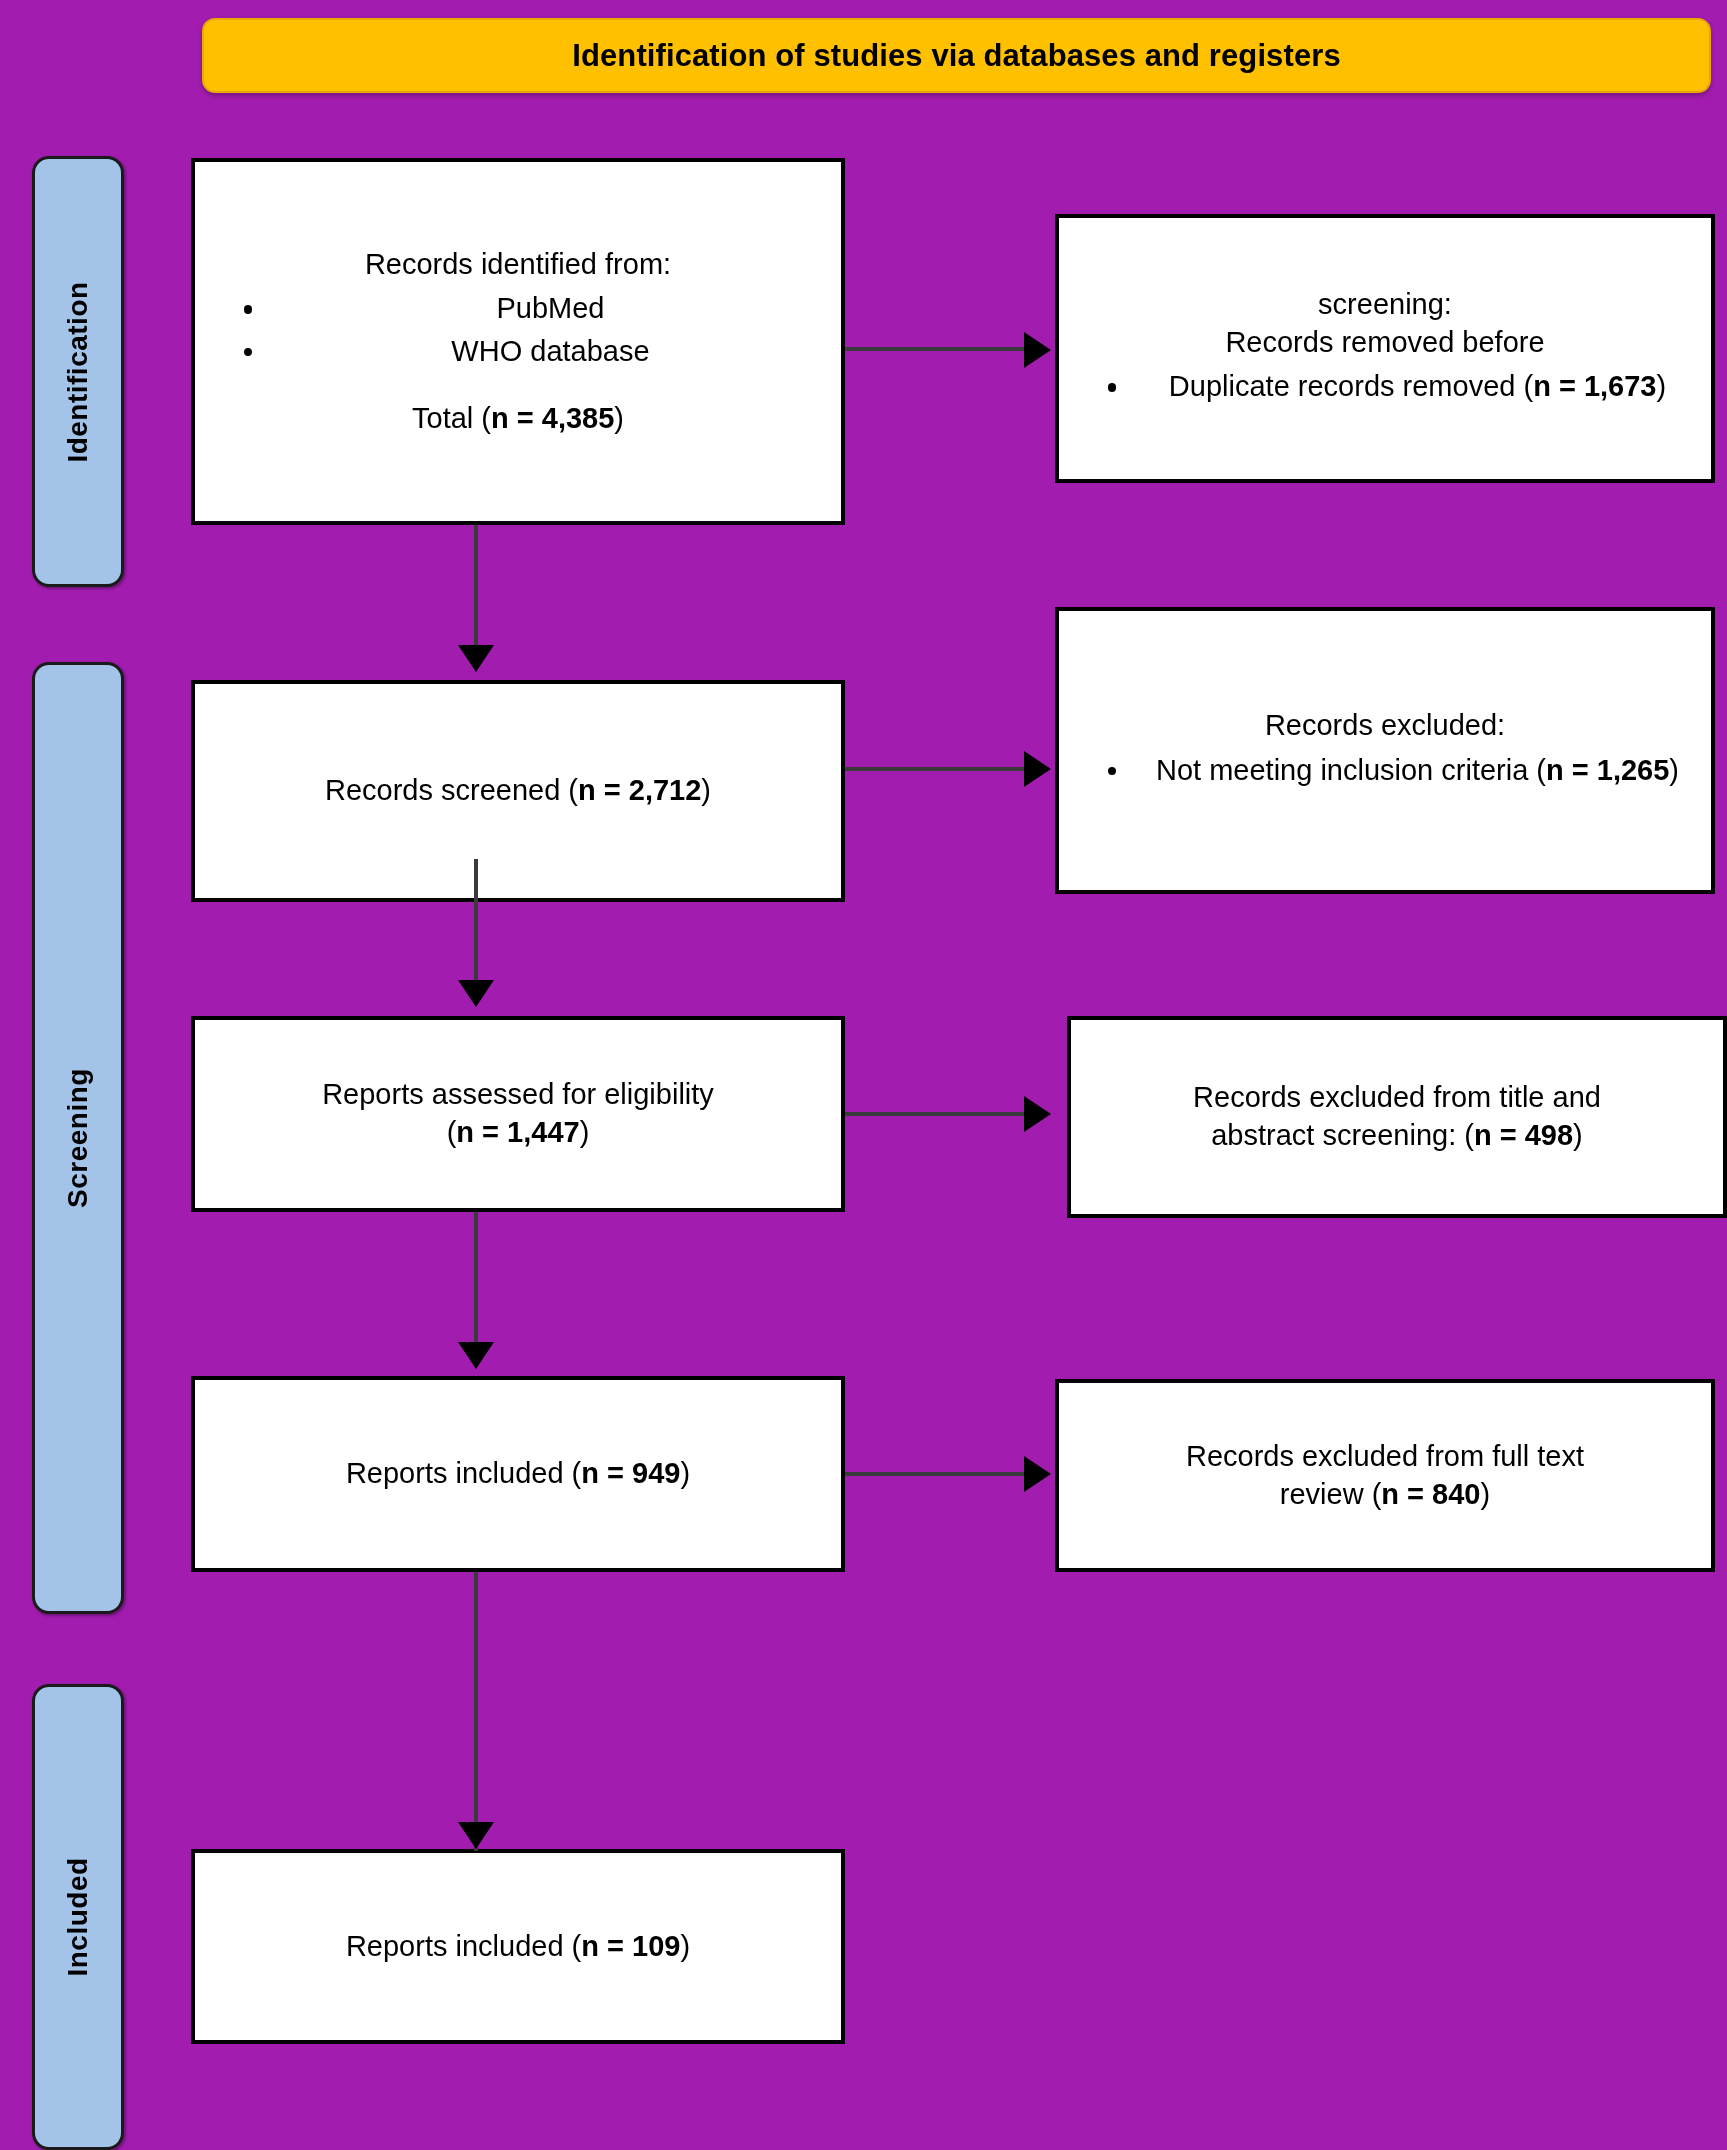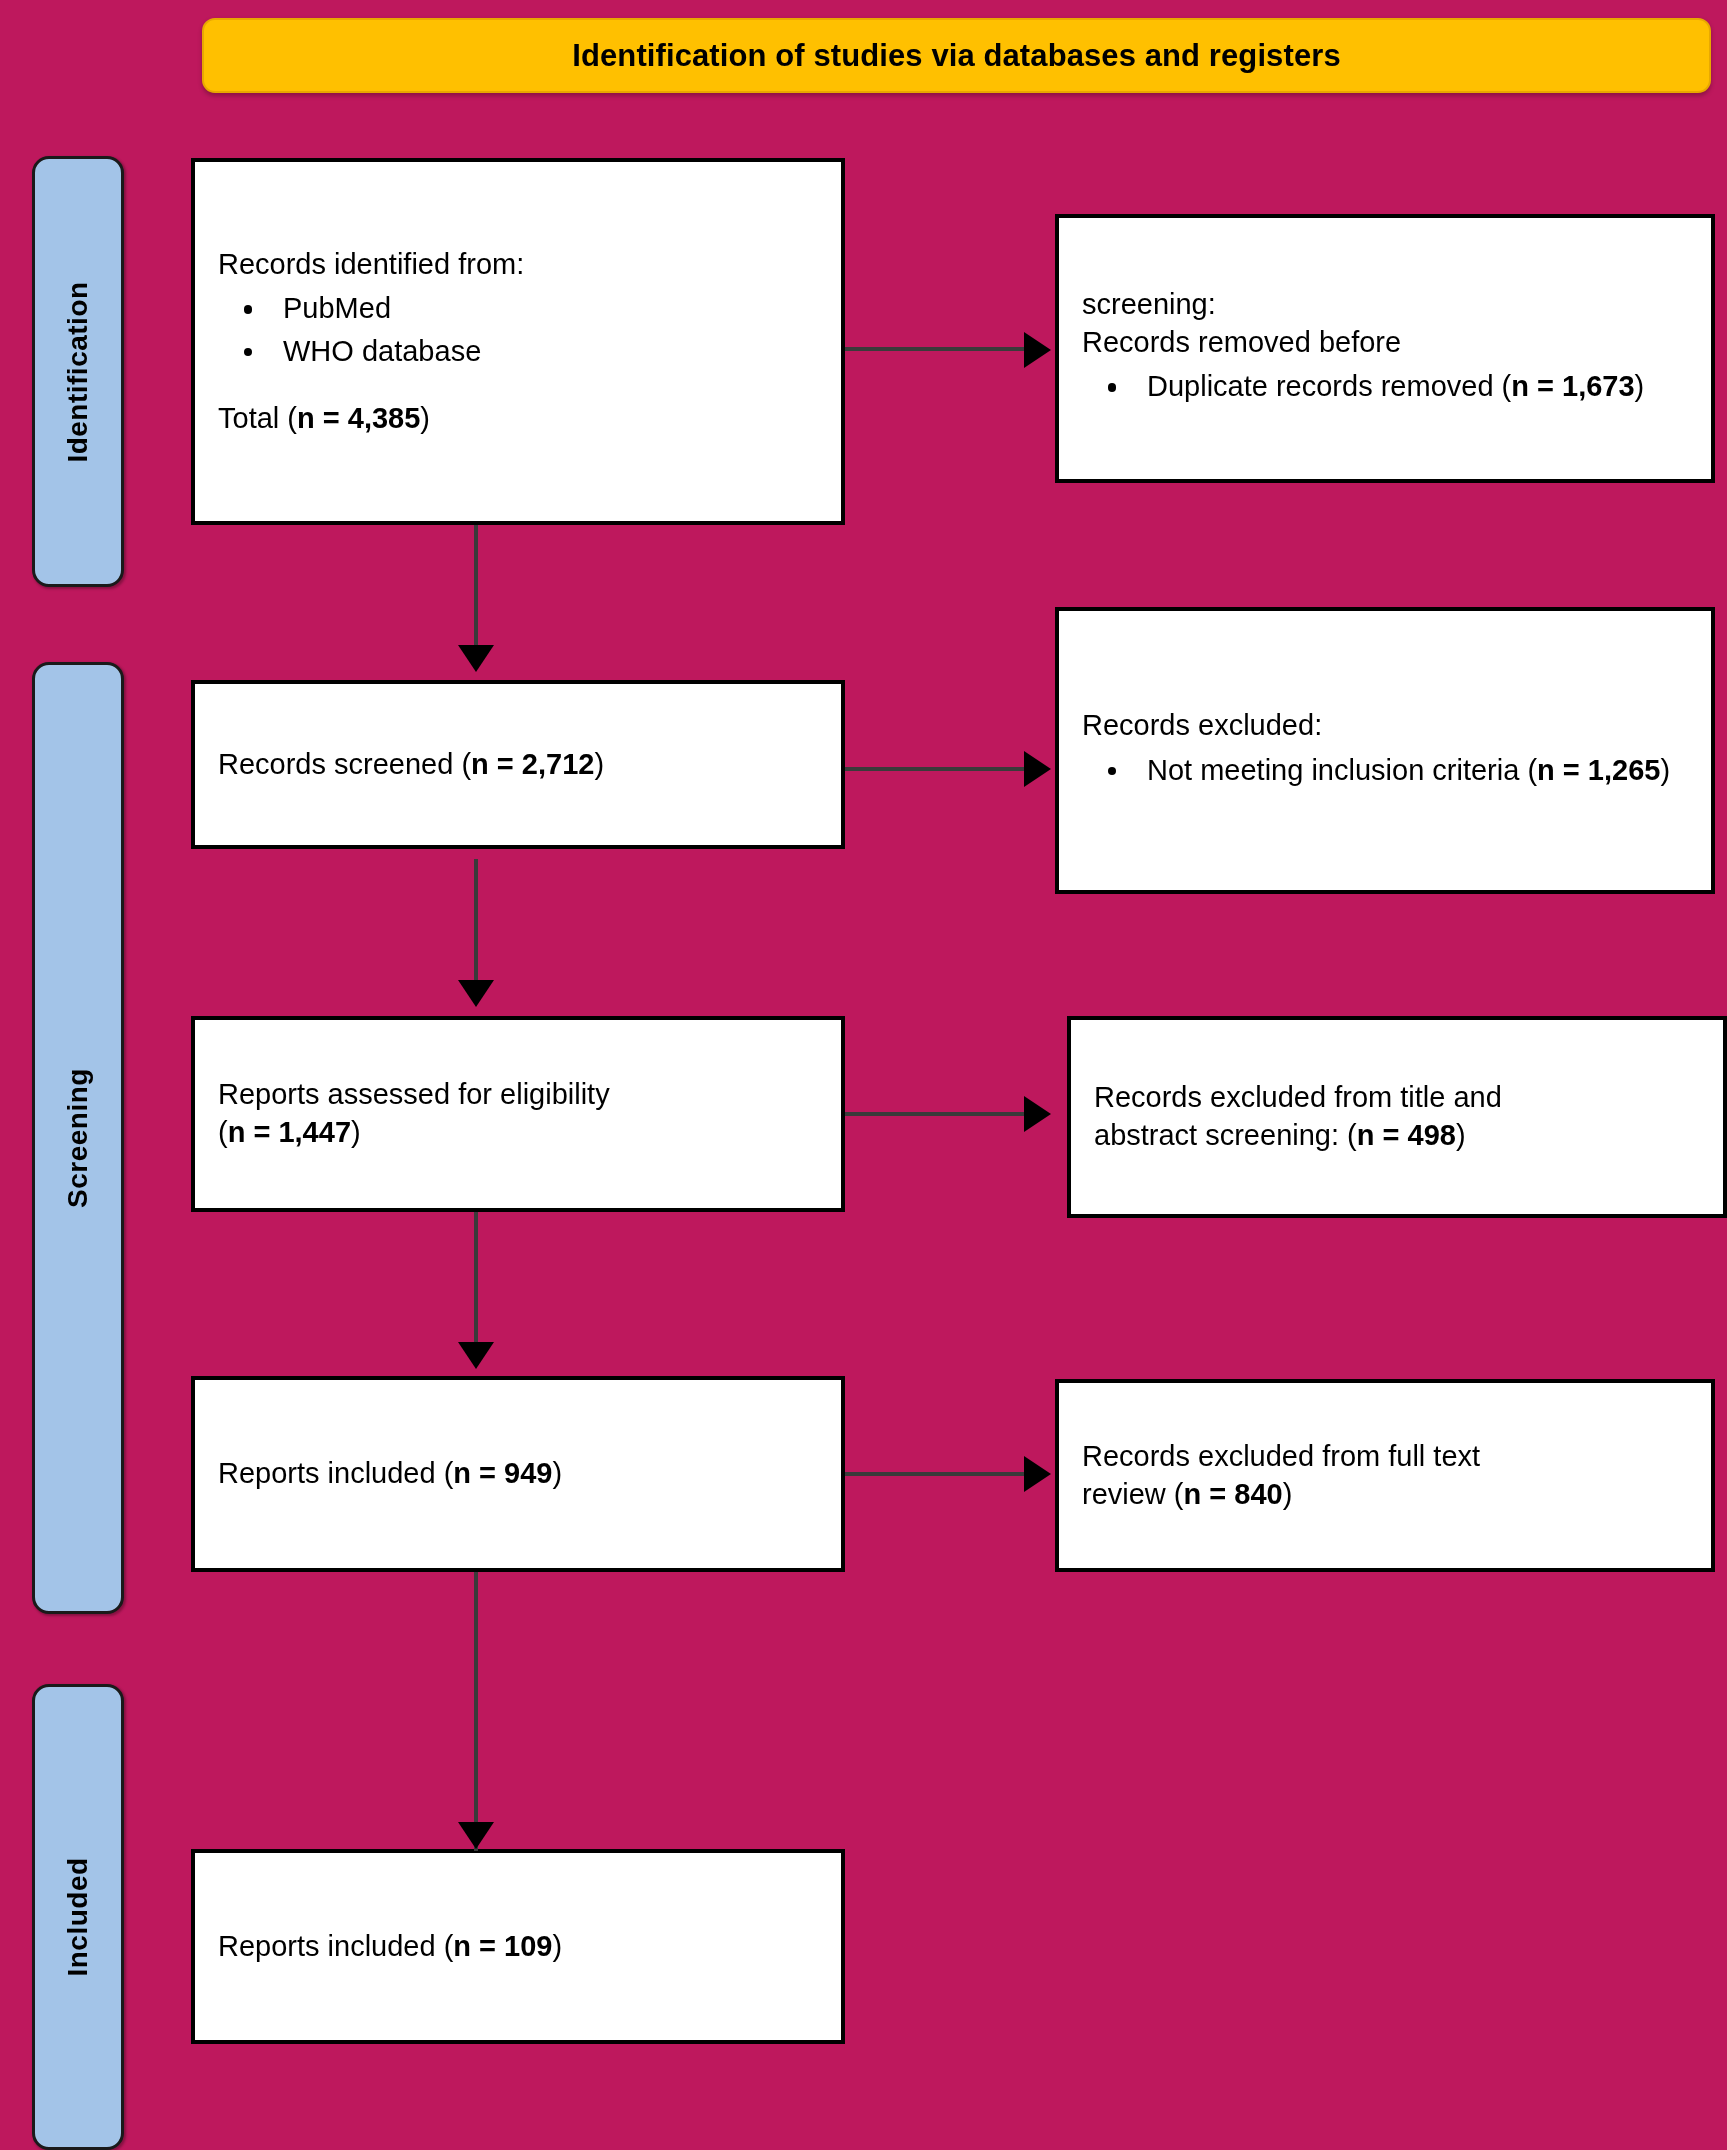--- a/index.html
+++ b/index.html
@@ -7,22 +7,23 @@
     padding: 0;
     background: #ffffff;
   }
   body {
     font-family: "Liberation Sans", sans-serif;
   }
   #prisma-root {
     position: relative;
     width: 1728px;
     height: 2151px;
-    background: #be185d;
+    background: #a21caf;
     overflow: hidden;
+    text-align: center;
   }
 
   
   .banner {
     position: absolute;
     left: 202px;
     top: 18px;
     width: 1509px;
     height: 75px;
     background: #FFC000;
@@ -105,21 +106,21 @@
     top: 15px;
     width: 8.4px;
     height: 8.4px;
     background: #000000;
     border-radius: 50%;
   }
   .spacer { height: 24px; }
 
   
   #box-identified      { left: 191px; top: 158px;  width: 654px; height: 367px; }
-  #box-screened        { left: 191px; top: 680px; width: 654px; height: 169px; }
+  #box-screened        { left: 191px; top: 680px; width: 654px; height: 222px; }
   #box-eligibility     { left: 191px; top: 1016px; width: 654px; height: 196px; }
   #box-reports-included{ left: 191px; top: 1376px; width: 654px; height: 196px; }
   #box-final           { left: 191px; top: 1849px; width: 654px; height: 195px; }
 
   
   #box-removed         { left: 1055px; top: 214px;  width: 660px; height: 269px; }
   #box-excluded        { left: 1055px; top: 607px; width: 660px; height: 287px; }
   #box-excluded-title  { left: 1055px; top: 1016px; width: 660px; height: 202px; margin-left: 12px; }
   #box-excluded-full   { left: 1055px; top: 1379px; width: 660px; height: 193px; }
 

